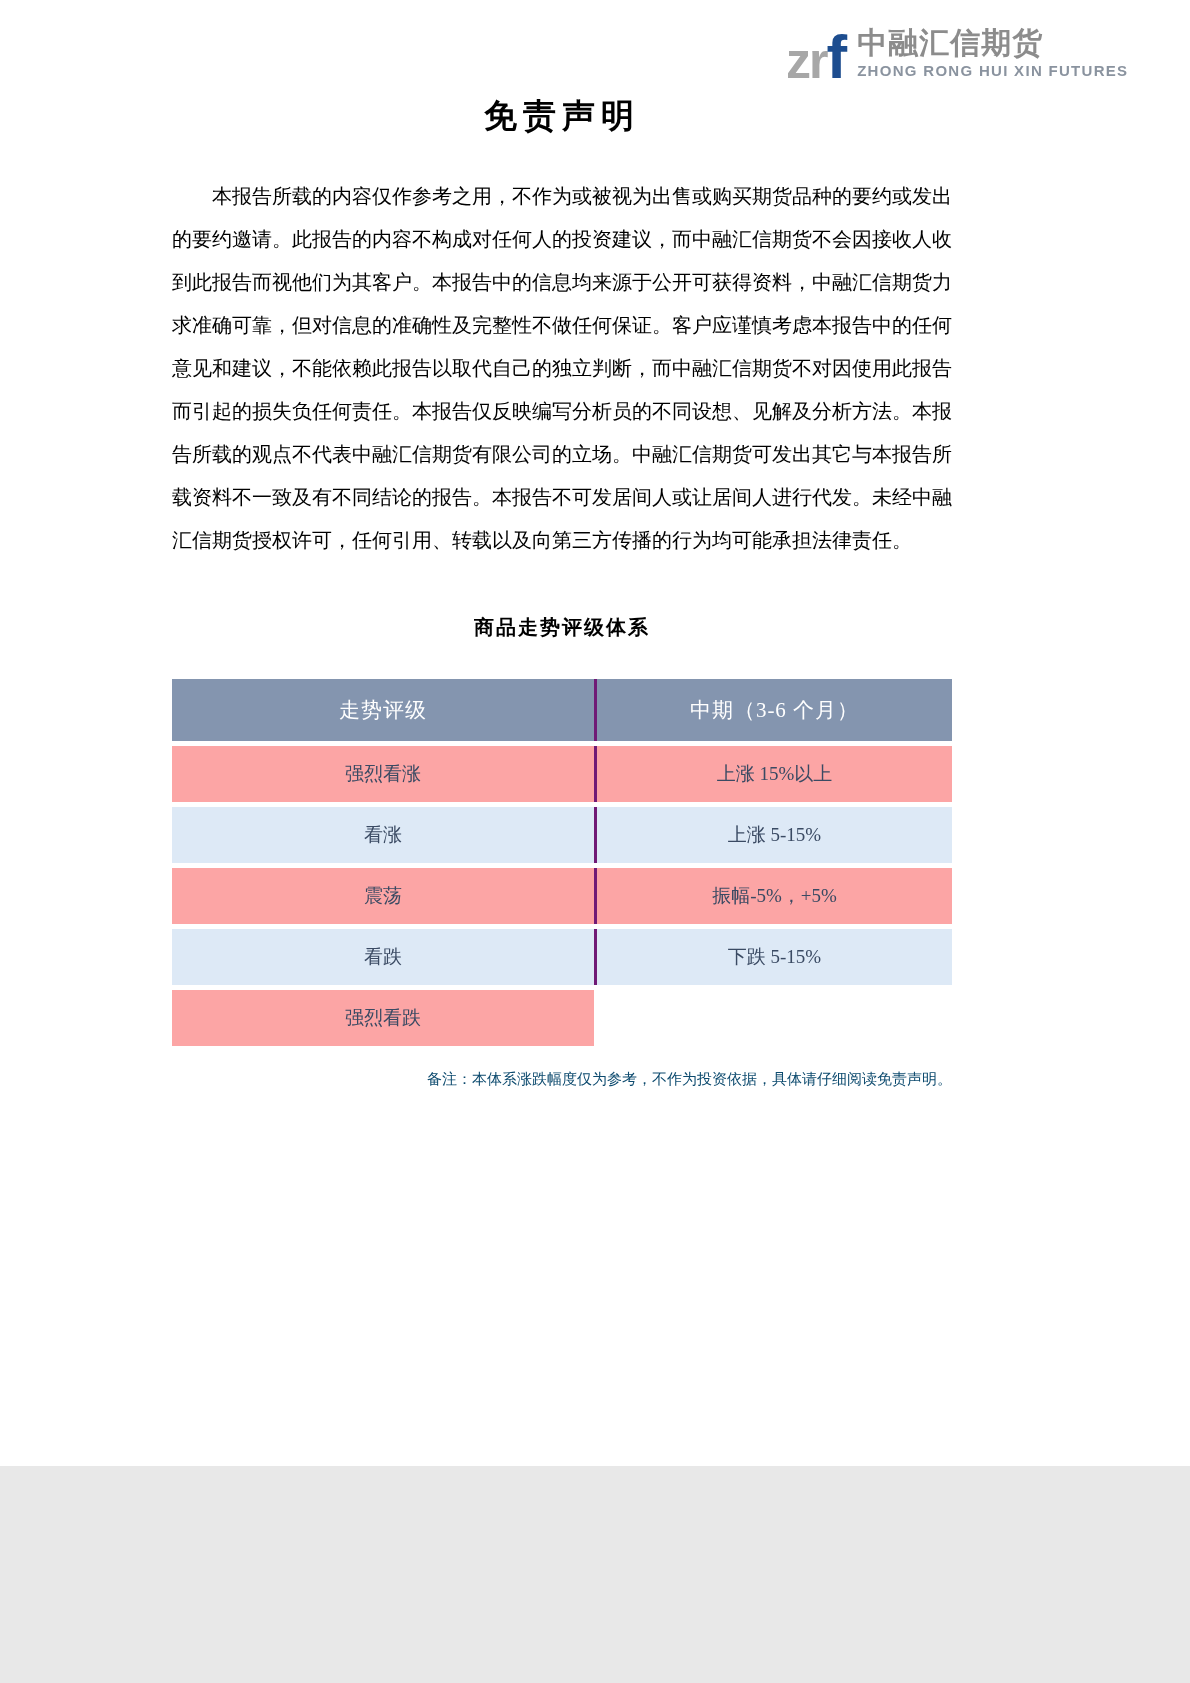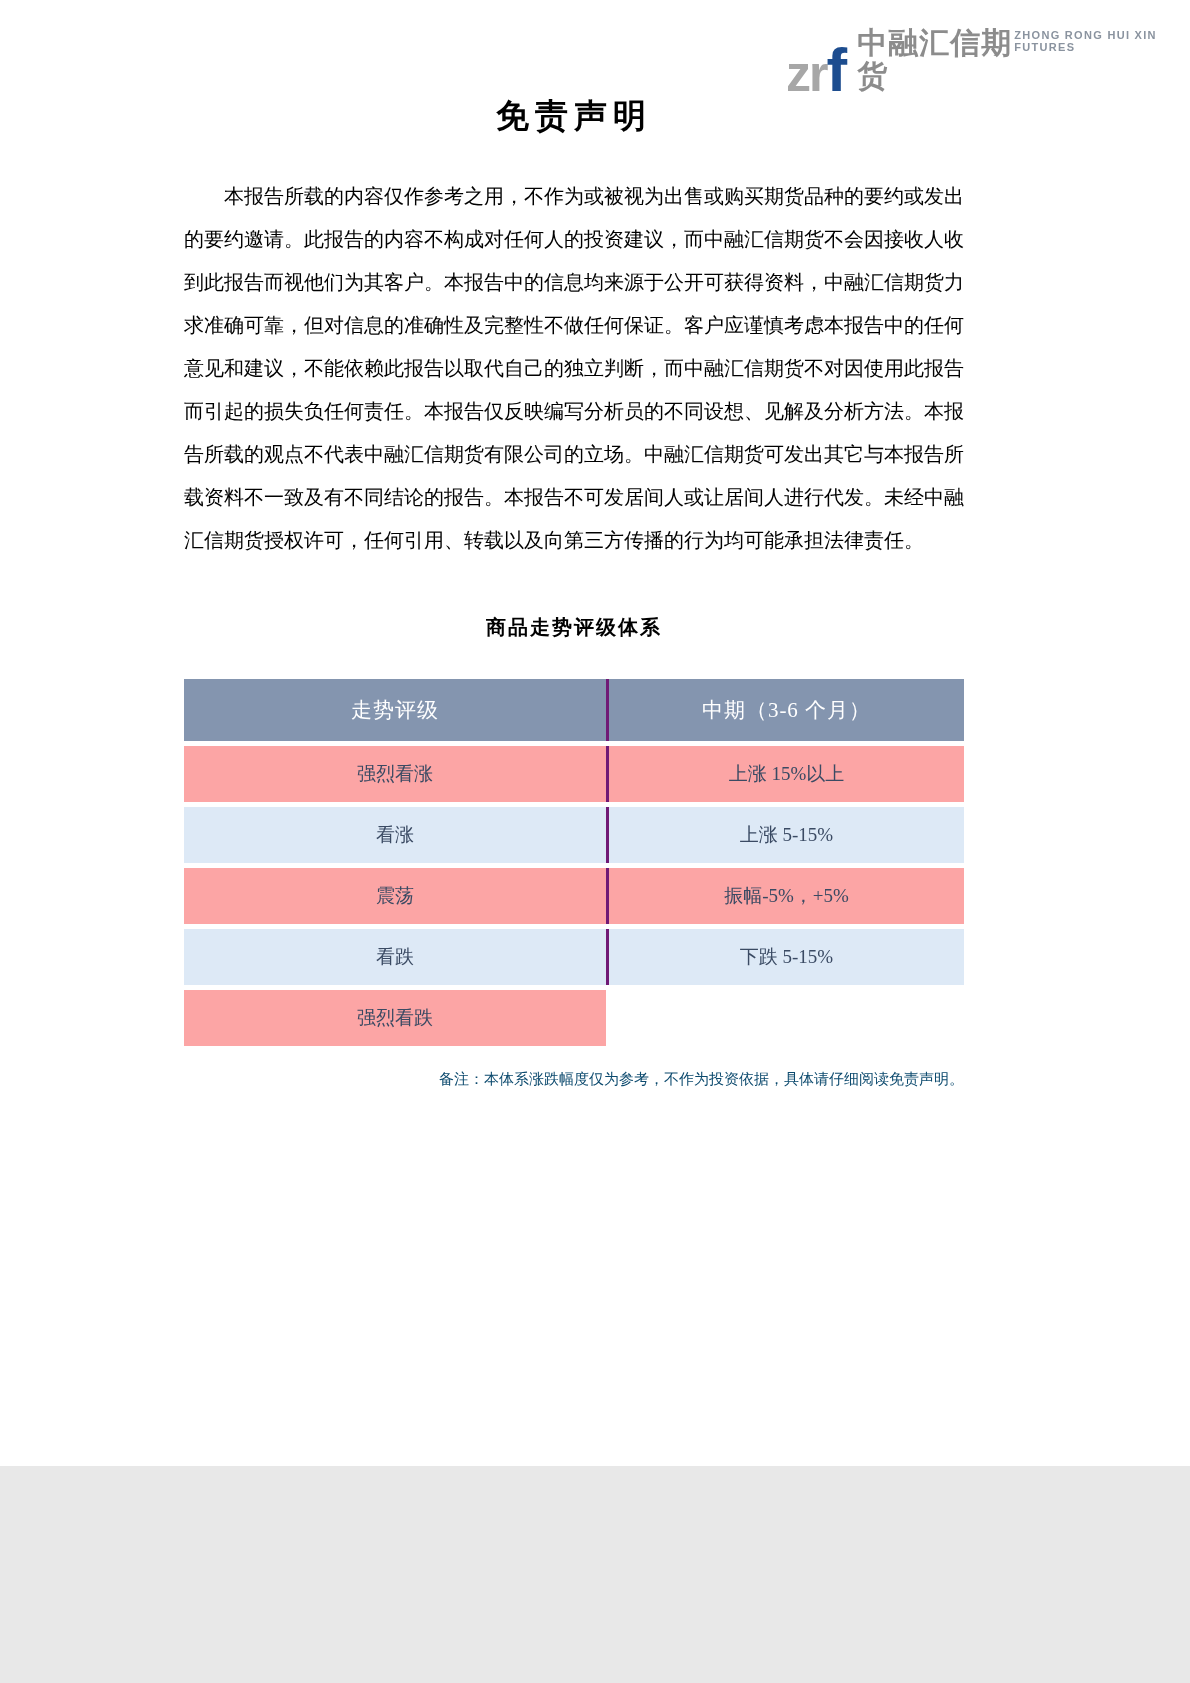--- a/index.html
+++ b/index.html
@@ -19,33 +19,33 @@
     display:flex;align-items:flex-end;gap:12px;
     font-family:"Liberation Sans","DejaVu Sans",sans-serif;
   }
   .logo-mark{
     font-weight:bold;line-height:0.78;
     letter-spacing:-2px;
     display:flex;align-items:flex-end;
   }
   .logo-zr{font-size:50px;color:#a7a7a7;}
   .logo-f{font-size:62px;color:#1d4d8f;}
-  .logo-names{display:flex;padding-bottom:2px;}
+  .logo-names{display:flex;flex-direction:column;padding-bottom:2px;}
   .logo-cn{
     font-size:30px;font-weight:bold;color:#8c8c8c;
     letter-spacing:1px;line-height:1.1;
   }
   .logo-en{
-    font-size:11px;font-weight:bold;color:#8a939f;
+    font-size:15px;font-weight:bold;color:#8a939f;
     letter-spacing:1.3px;margin-top:3px;
   }
 
   
   .content{
-    position:absolute;top:0;left:184px;width:780px;
+    position:absolute;top:0;left:172px;width:780px;
   }
   .h1{
     margin:94px 0 0 0;
     text-align:center;
     font-size:33px;font-weight:bold;
     letter-spacing:6px;
   }
   .disclaimer-body{
     margin-top:36px;
     font-size:20px;

